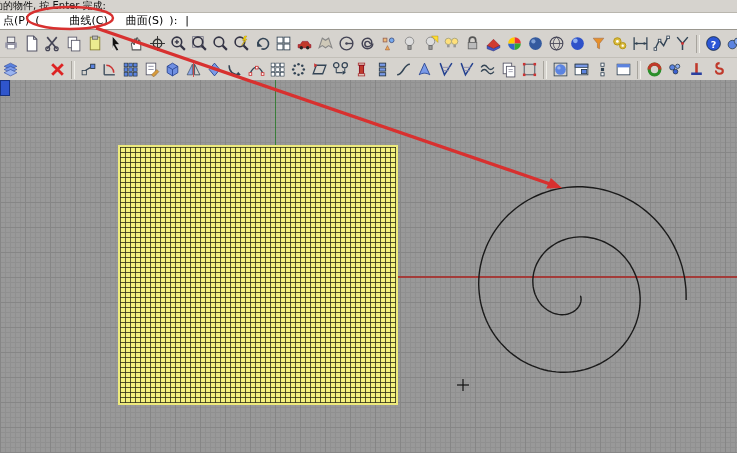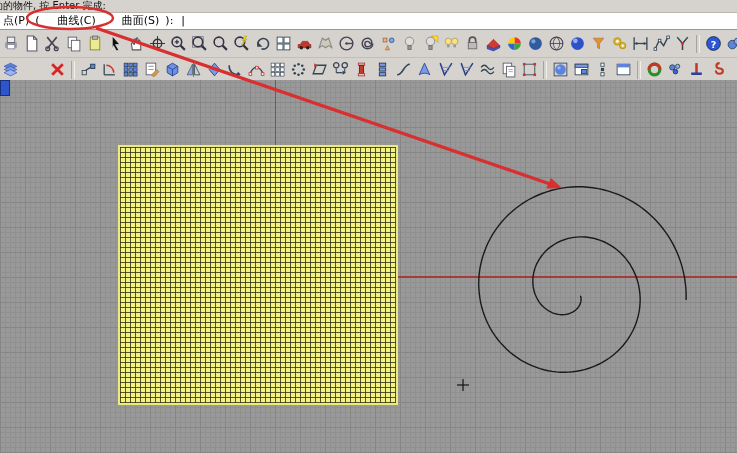--- a/index.html
+++ b/index.html
@@ -43,21 +43,21 @@
   .overlay{position:absolute;left:0;top:0;z-index:50;pointer-events:none;}
 </style>
 </head>
 <body>
 
 <div class="history-bar">
   <span>动的物件, 按 Enter 完成:</span>
 </div>
 
 <div class="command-bar">
-  <span>点(P)</span><span>(</span><span style="margin-left:12px;">曲线(C)</span><span style="margin-left:20px;">曲面(S)</span><span>):</span><span class="caret">|</span>
+  <span>点(P)</span><span>(</span><span style="margin-left:24px;">曲线(C)</span><span style="margin-left:12px;">曲面(S)</span><span>):</span><span class="caret">|</span>
 </div>
 
 <div class="toolbar r1" id="tb1">
     <div class="tbtn">
       <svg width="17" height="17" viewBox="0 0 16 16">
         <rect x="3" y="7" width="11" height="5" fill="#99a"></rect>
         <rect x="5" y="2" width="7" height="5" fill="#eee" stroke="#556" stroke-width="0.8"></rect>
         <rect x="5" y="9" width="7" height="4" fill="#fff" stroke="#889" stroke-width="0.8"></rect>
       </svg>
     </div>

